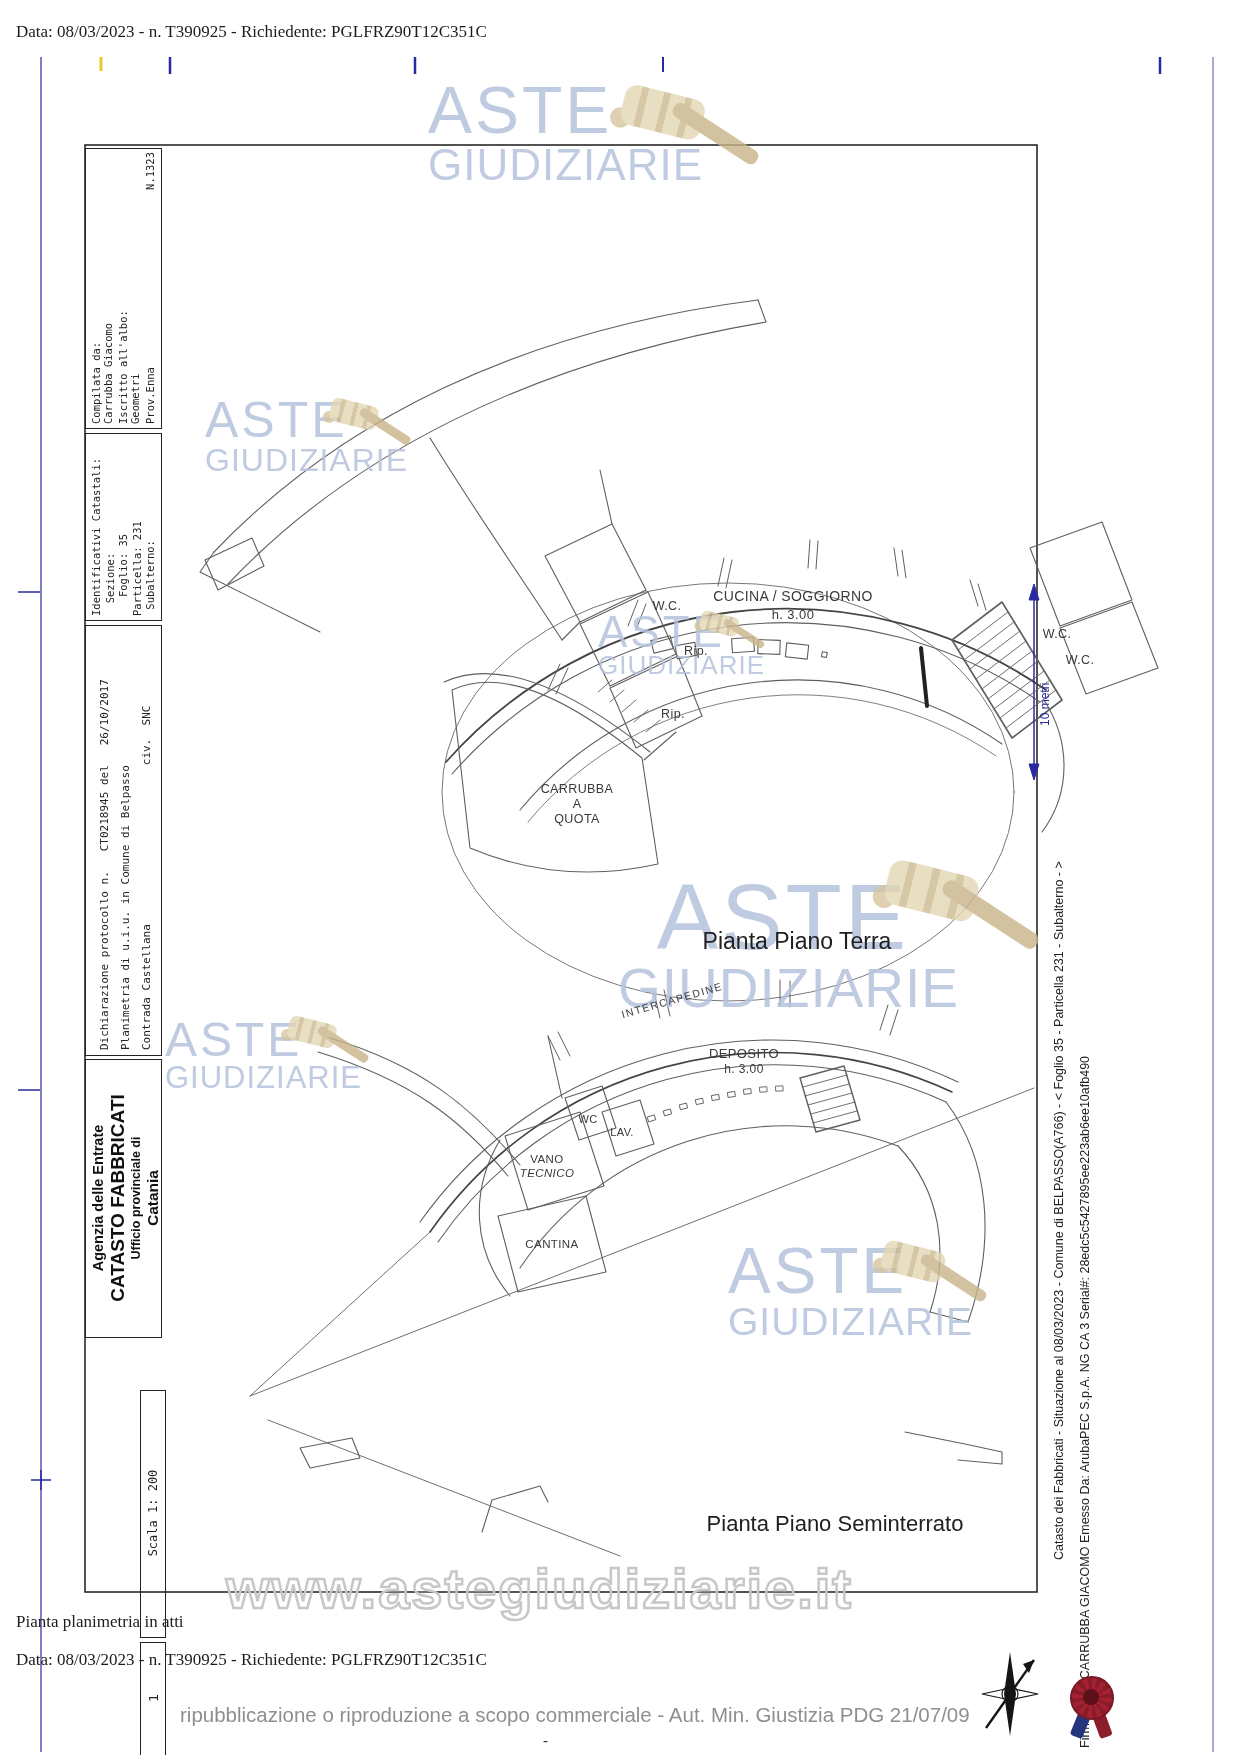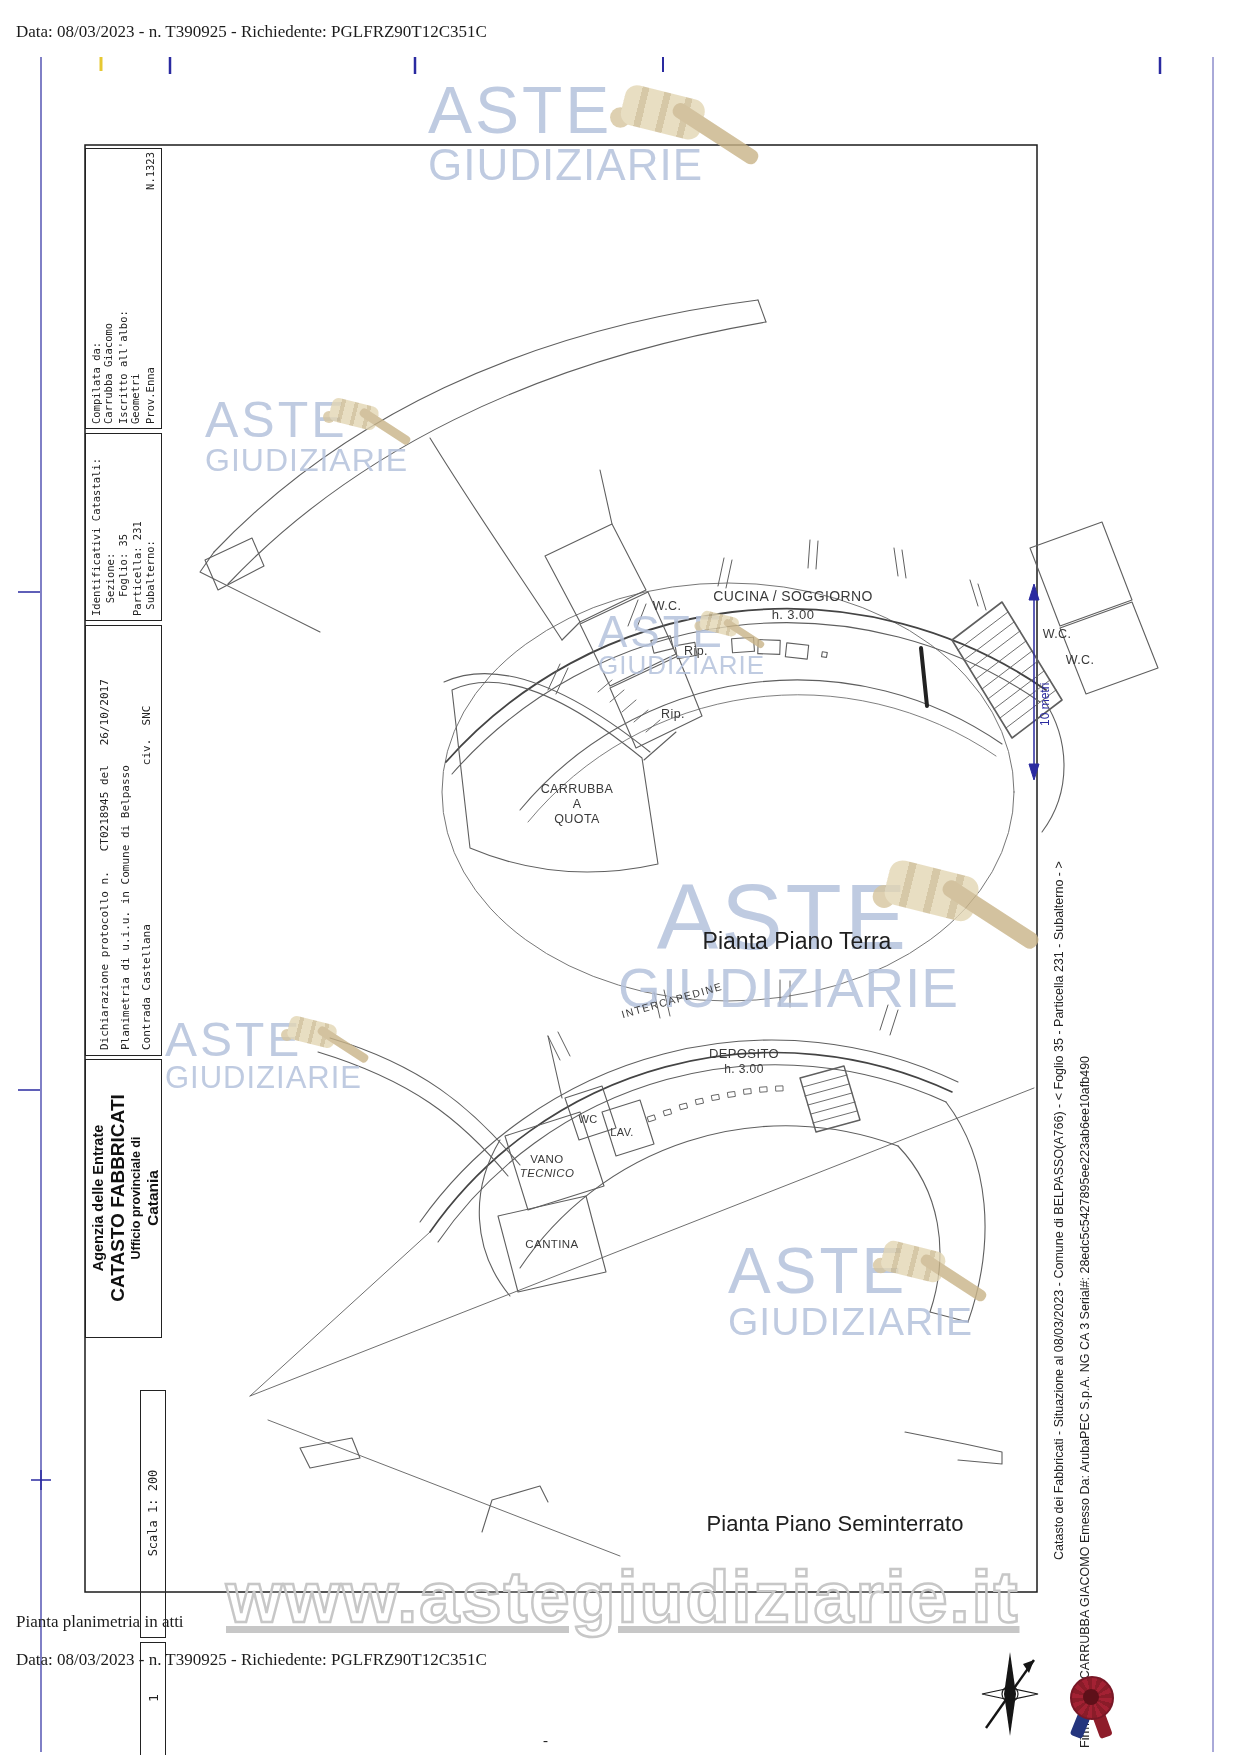--- a/index.html
+++ b/index.html
@@ -28,21 +28,21 @@
   .gavel { position:absolute; width:0; height:0; opacity:.8; }
   .g-head { position:absolute; width:48px; height:24px; border-radius:7px;
             background:repeating-linear-gradient(90deg,#e3d6b4 0 9px,#cdbb92 9px 13px);
             transform:rotate(14deg); }
   .g-handle { position:absolute; left:26px; top:20px; width:58px; height:9px;
             border-radius:4px; background:#c9b488; transform:rotate(33deg); }
   .g-knob { position:absolute; left:-7px; top:9px; width:12px; height:12px;
             border-radius:50%; background:#d6c59e; }
   #wm-url { position:absolute; font-weight:bold; letter-spacing:2px;
             color:rgba(255,255,255,0.15); -webkit-text-stroke:2.5px #c7c7c7;
-            font-size:72px;text-decoration:underline; }
+            font-size:56px; }
   .gray-disc { position:absolute; color:#8f8f8f; font-size:20.5px; text-align:center; white-space:nowrap; }
   .seal-ribbon { position:absolute; width:13px; height:36px; border-radius:3px; }
   .seal-circle { position:absolute; width:40px; height:40px; border-radius:50%;
             background:repeating-conic-gradient(#a32133 0 15deg, #8a1c29 15deg 30deg);
             border:2px solid #781726; }
   .seal-dot { position:absolute; width:16px; height:16px; border-radius:50%;
             background:#5e1019; }
 </style>
 </head>
 <body>
@@ -355,20 +355,21 @@
 
   <div class="vrot" style="left:1038px; top:726px; width:92px; font-size:12px; color:#2a2aa0;">10 metri</div>
 
   <div class="vrot" style="left:1052px; top:1560px; width:800px; font-size:12.5px; color:#222; white-space:nowrap;">Catasto dei Fabbricati - Situazione al 08/03/2023 - Comune di BELPASSO(A766) - &lt; Foglio 35 - Particella 231 - Subalterno - &gt;</div>
   <div class="vrot" style="left:1078px; top:1748px; width:980px; font-size:12.5px; color:#222; white-space:nowrap;">Firmato Da: CARRUBBA GIACOMO Emesso Da: ArubaPEC S.p.A. NG CA 3 Serial#: 28edc5c5427895ee223ab6ee10afb490</div>
 
   <div class="abs serif" style="left:16px; top:1612px; font-size:17px;">Pianta planimetria in atti</div>
   <div class="abs serif" style="left:16px; top:1650px; font-size:17px;">Data: 08/03/2023 - n. T390925 - Richiedente: PGLFRZ90T12C351C</div>
   <div class="abs serif" style="left:543px; top:1732px; font-size:15px;">-</div>
 
+  <div class="gray-disc" style="left:180px; top:1703px; width:760px;">ripubblicazione o riproduzione a scopo commerciale - Aut. Min. Giustizia PDG 21/07/09</div>
 
   <div class="abs" style="left:1068px; top:1676px; width:60px; height:70px;">
     <div class="seal-ribbon" style="left:8px; top:26px; background:#24357e; transform:rotate(22deg);"></div>
     <div class="seal-ribbon" style="left:26px; top:26px; background:#8e1d2a; transform:rotate(-20deg);"></div>
     <div class="seal-circle" style="left:2px; top:0;"></div>
     <div class="seal-dot" style="left:15px; top:13px;"></div>
   </div>
 
 </div>
 

